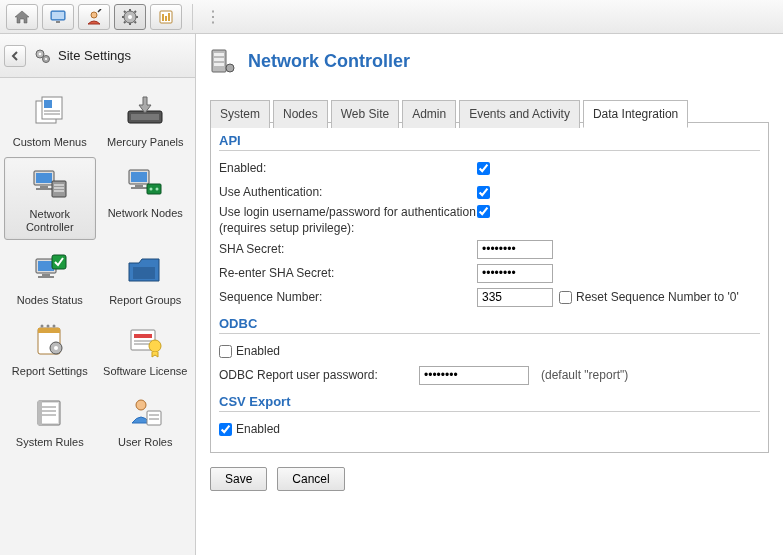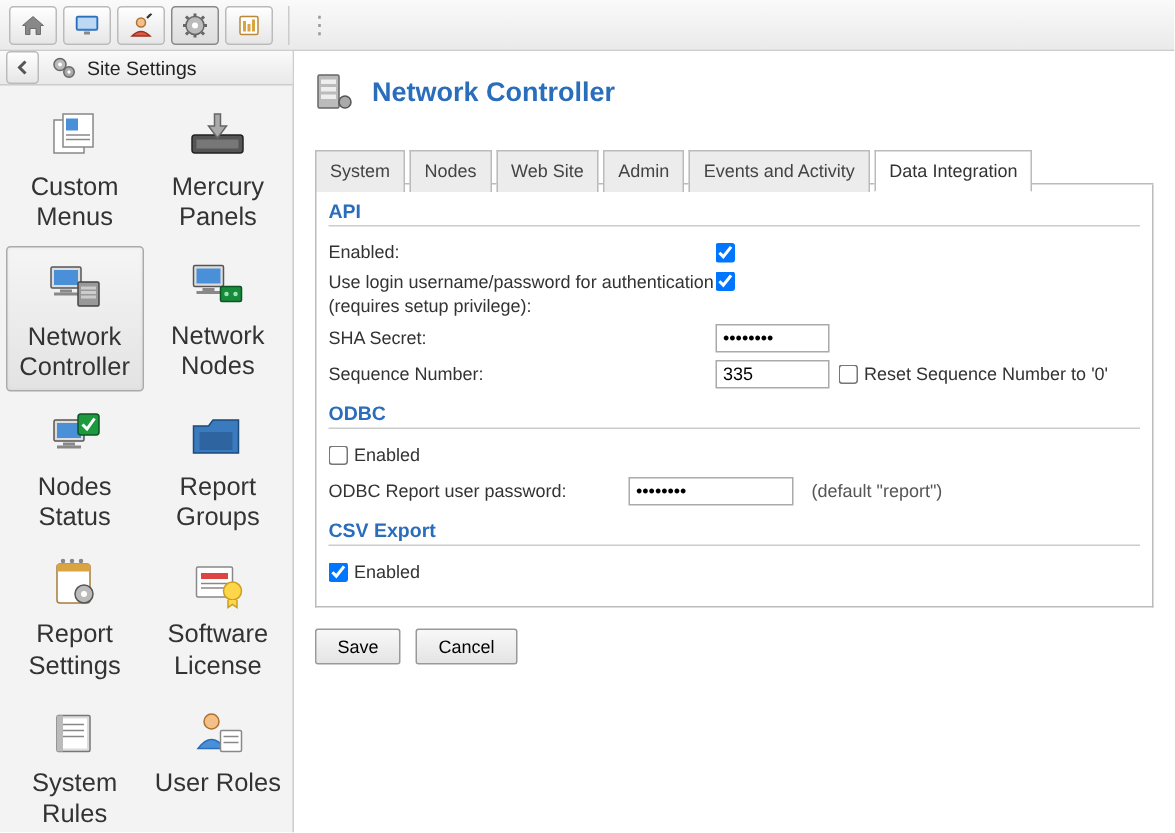--- a/index.html
+++ b/index.html
@@ -18,21 +18,21 @@
 
 .sidebar { width:196px; background:#f3f3f3; border-right:1px solid #ccc; display:flex; flex-direction:column; }
 .sidebar-header { height:44px; display:flex; align-items:center; border-bottom:1px solid #ccc; background:linear-gradient(#fafafa,#e9e9e9); padding:0 4px; }
 .sidebar-header .collapse-btn { width:22px; height:22px; border:1px solid #bbb; border-radius:3px; background:linear-gradient(#fff,#e6e6e6); display:flex; align-items:center; justify-content:center; cursor:pointer; margin-right:8px; }
 .sidebar-header .hdr-icon { margin-right:6px; }
 .sidebar-title { font-size:13px; color:#222; }
 
 .icon-grid { display:grid; grid-template-columns:1fr 1fr; padding:8px 4px; gap:4px; }
 .icon-cell { display:flex; flex-direction:column; align-items:center; justify-content:flex-start; padding:6px 2px 4px; border-radius:3px; cursor:pointer; }
 .icon-cell .cell-icon { width:40px; height:40px; display:flex; align-items:center; justify-content:center; margin-bottom:4px; }
-.icon-cell .cell-label { font-size:17px; text-align:center; color:#333; line-height:1.2; }
+.icon-cell .cell-label { font-size:11px; text-align:center; color:#333; line-height:1.2; }
 .icon-cell.selected { border:1px solid #aaa; background:linear-gradient(#f5f5f5,#e3e3e3); box-shadow:inset 0 0 3px rgba(0,0,0,.05); }
 
 
 .content { flex:1; padding:14px 14px 8px 14px; overflow:auto; }
 .page-title-row { display:flex; align-items:center; margin-bottom:20px; }
 .page-title { font-size:18px; color:#2a6ebb; font-weight:bold; margin-left:12px; }
 
 
 .tabs { display:flex; border-bottom:1px solid #bbb; }
 .tab { border:1px solid #bbb; border-bottom:none; background:#ececec; padding:6px 9px; margin-right:3px; font-size:12px; color:#444; cursor:pointer; position:relative; top:6px; }
@@ -297,28 +297,40 @@
     <div class="panel">
 
       <div class="section-title">API</div>
 
       <div class="form-row">
         <div class="lbl">Enabled:</div>
         <div class="ctl">
             <input type="checkbox" checked="" style="">
           </div>
       </div>
+      <div class="form-row">
+        <div class="lbl">Use Authentication:</div>
+        <div class="ctl">
+            <input type="checkbox" checked="" style="">
+          </div>
+      </div>
       <div class="form-row" style="align-items:flex-start;">
         <div class="lbl" style="line-height:1.3;">Use login username/password for authentication (requires setup privilege):</div>
         <div class="ctl">
             <input type="checkbox" checked="" style="">
           </div>
       </div>
       <div class="form-row">
         <div class="lbl">SHA Secret:</div>
+        <div class="ctl">
+            <input type="password" class="pw-small" value="••••••••" style="">
+          </div>
+      </div>
+      <div class="form-row">
+        <div class="lbl">Re-enter SHA Secret:</div>
         <div class="ctl">
             <input type="password" class="pw-small" value="••••••••" style="">
           </div>
       </div>
       <div class="form-row">
         <div class="lbl">Sequence Number:</div>
         <div class="ctl">
           <input type="text" class="seq-input" value="335" style="">
           <span class="inline-check">
             <input type="checkbox" style="">

